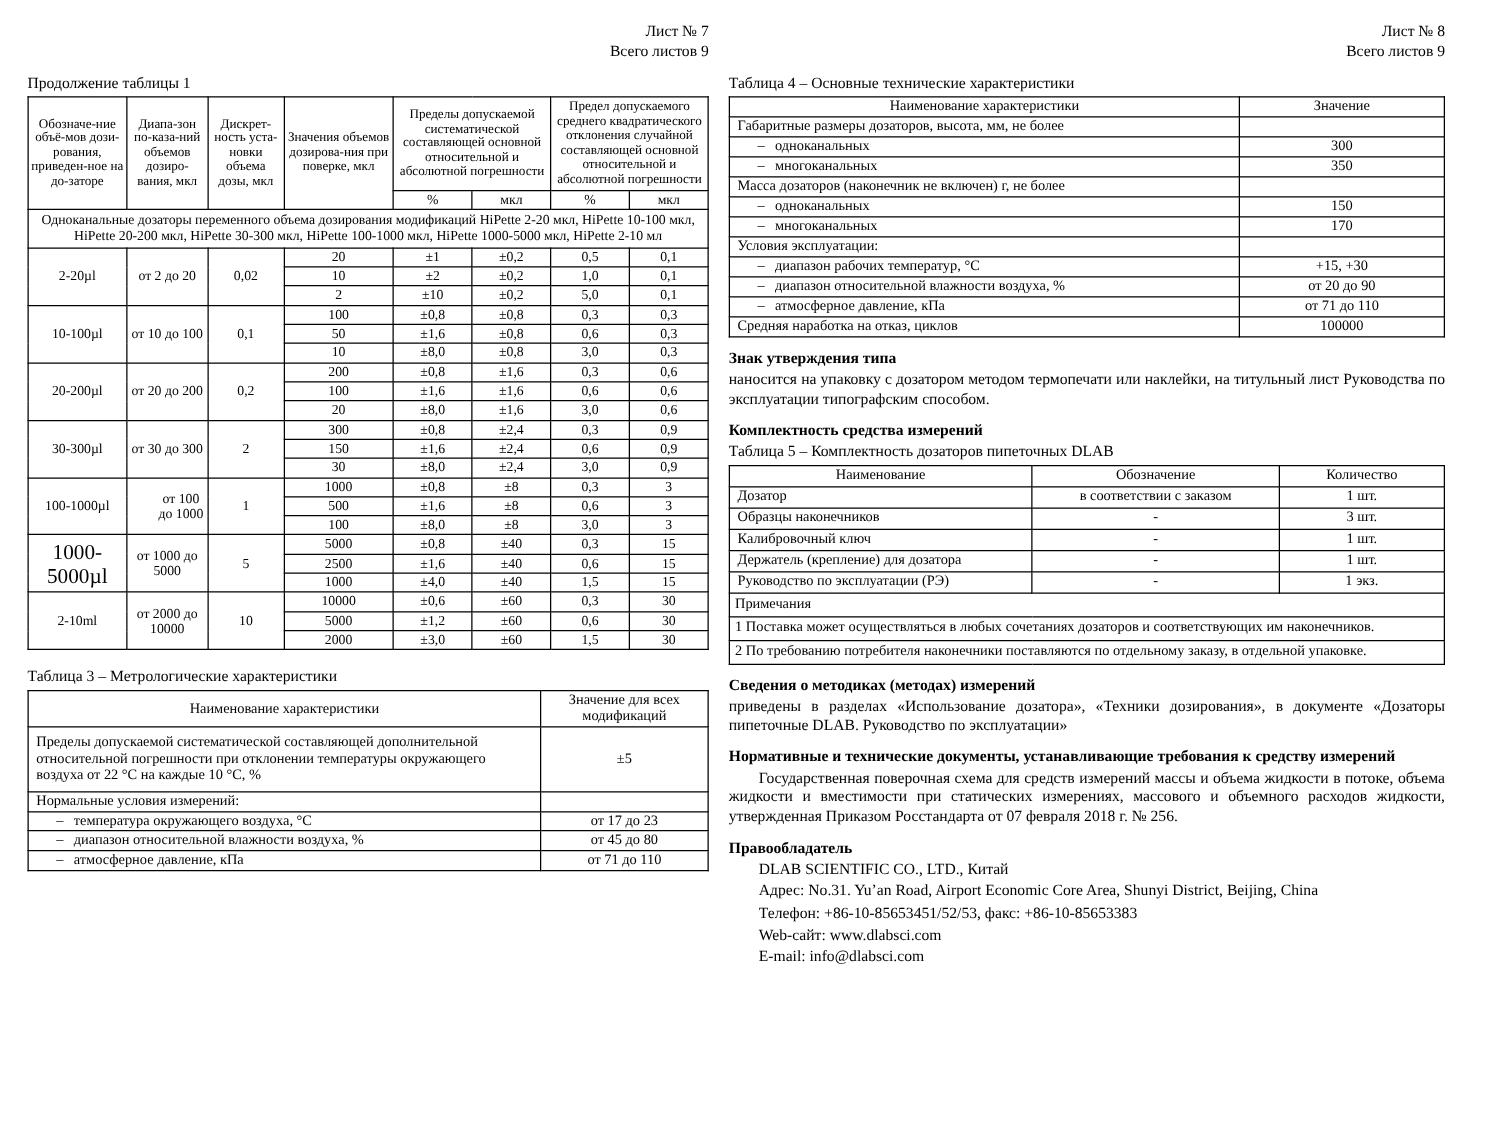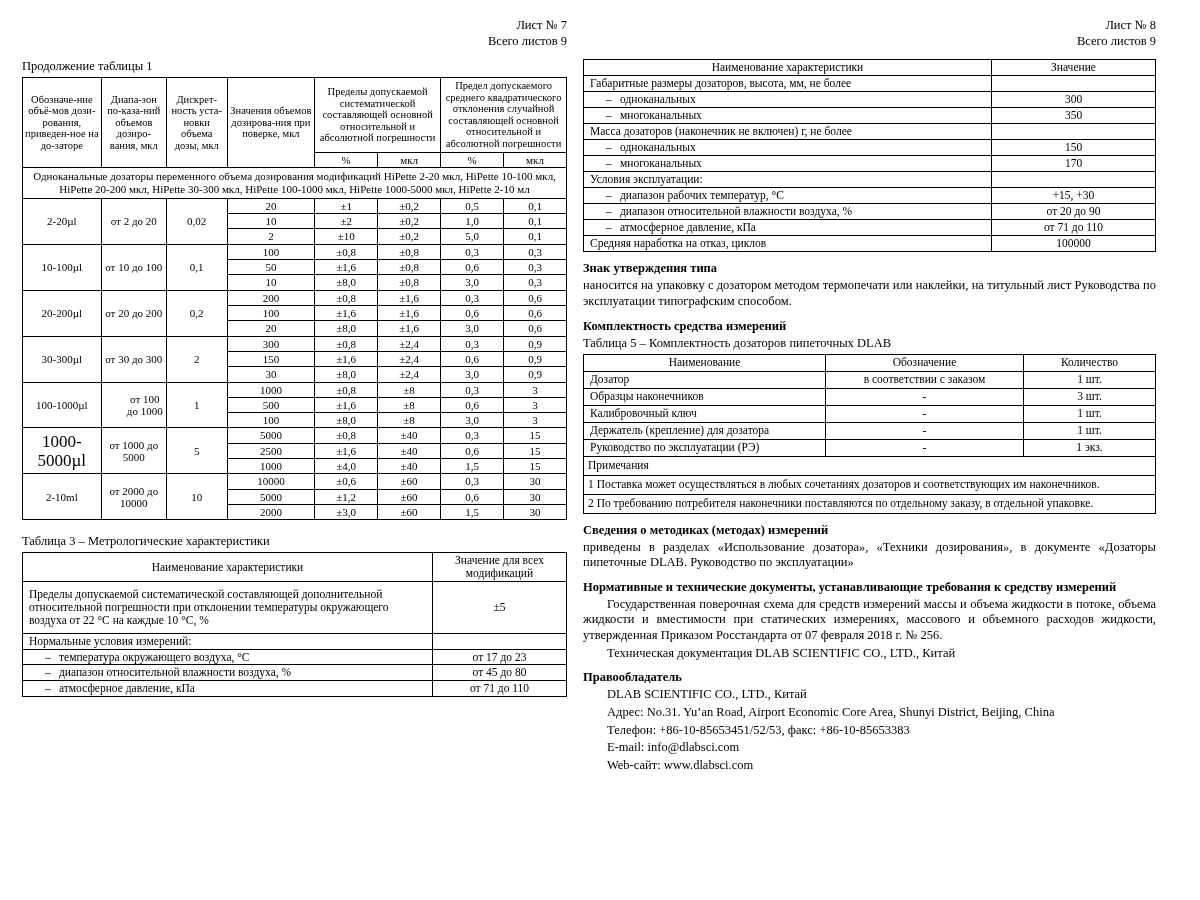--- a/index.html
+++ b/index.html
@@ -329,20 +329,21 @@
 
   </div>
 
   <div class="col col-right">
 
     <div class="sheet-head">
       <div>Лист № 8</div>
       <div>Всего листов 9</div>
     </div>
 
+    <div class="caption">Таблица 4 – Основные технические характеристики</div>
 
     <table class="t4">
       <colgroup>
         <col style="width:408px">
         <col style="width:164px">
       </colgroup>
       <tbody>
           <tr>
         <td>Наименование характеристики</td>
         <td>Значение</td>
@@ -453,23 +454,22 @@
         <td colspan="3" class="note-cell left">2 По требованию потребителя наконечники поставляются по отдельному заказу, в отдельной упаковке.</td>
       </tr>
     </tbody>
       </table>
 
     <div class="secbold">Сведения о методиках (методах) измерений</div>
     <div class="para">приведены в разделах «Использование дозатора», «Техники дозирования», в документе «Дозаторы пипеточные DLAB. Руководство по эксплуатации»</div>
 
     <div class="secbold">Нормативные и технические документы, устанавливающие требования к средству измерений</div>
     <div class="para indent">Государственная поверочная схема для средств измерений массы и объема жидкости в потоке, объема жидкости и вместимости при статических измерениях, массового и объемного расходов жидкости, утвержденная Приказом Росстандарта от 07 февраля 2018 г. № 256.</div>
-    <div class="para indent">Техническая документация DLAB SCIENTIFIC CO., LTD., Китай</div>
 
     <div class="secbold">Правообладатель</div>
     <div class="para indent">DLAB SCIENTIFIC CO., LTD., Китай</div>
     <div class="para indent">Адрес: No.31. Yu’an Road, Airport Economic Core Area, Shunyi District, Beijing, China</div>
     <div class="para indent">Телефон: +86-10-85653451/52/53, факс: +86-10-85653383</div>
+    <div class="para indent">Web-сайт: www.dlabsci.com</div>
     <div class="para indent">E-mail: info@dlabsci.com</div>
-    <div class="para indent">Web-сайт: www.dlabsci.com</div>
 
   </div>
 </div>
 
 </body></html>

